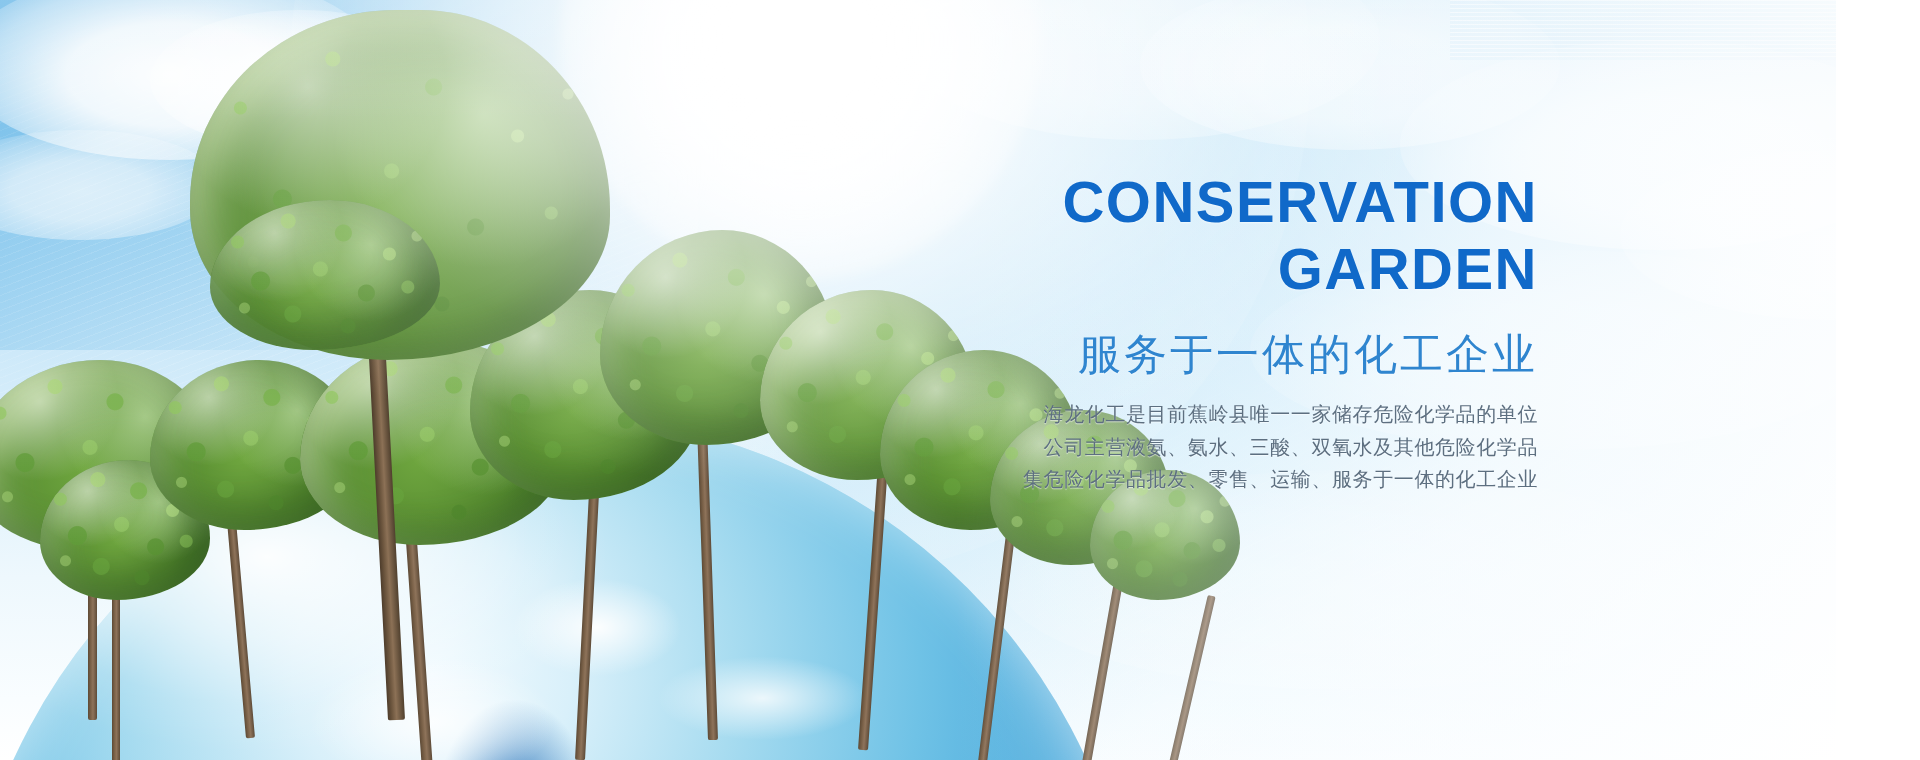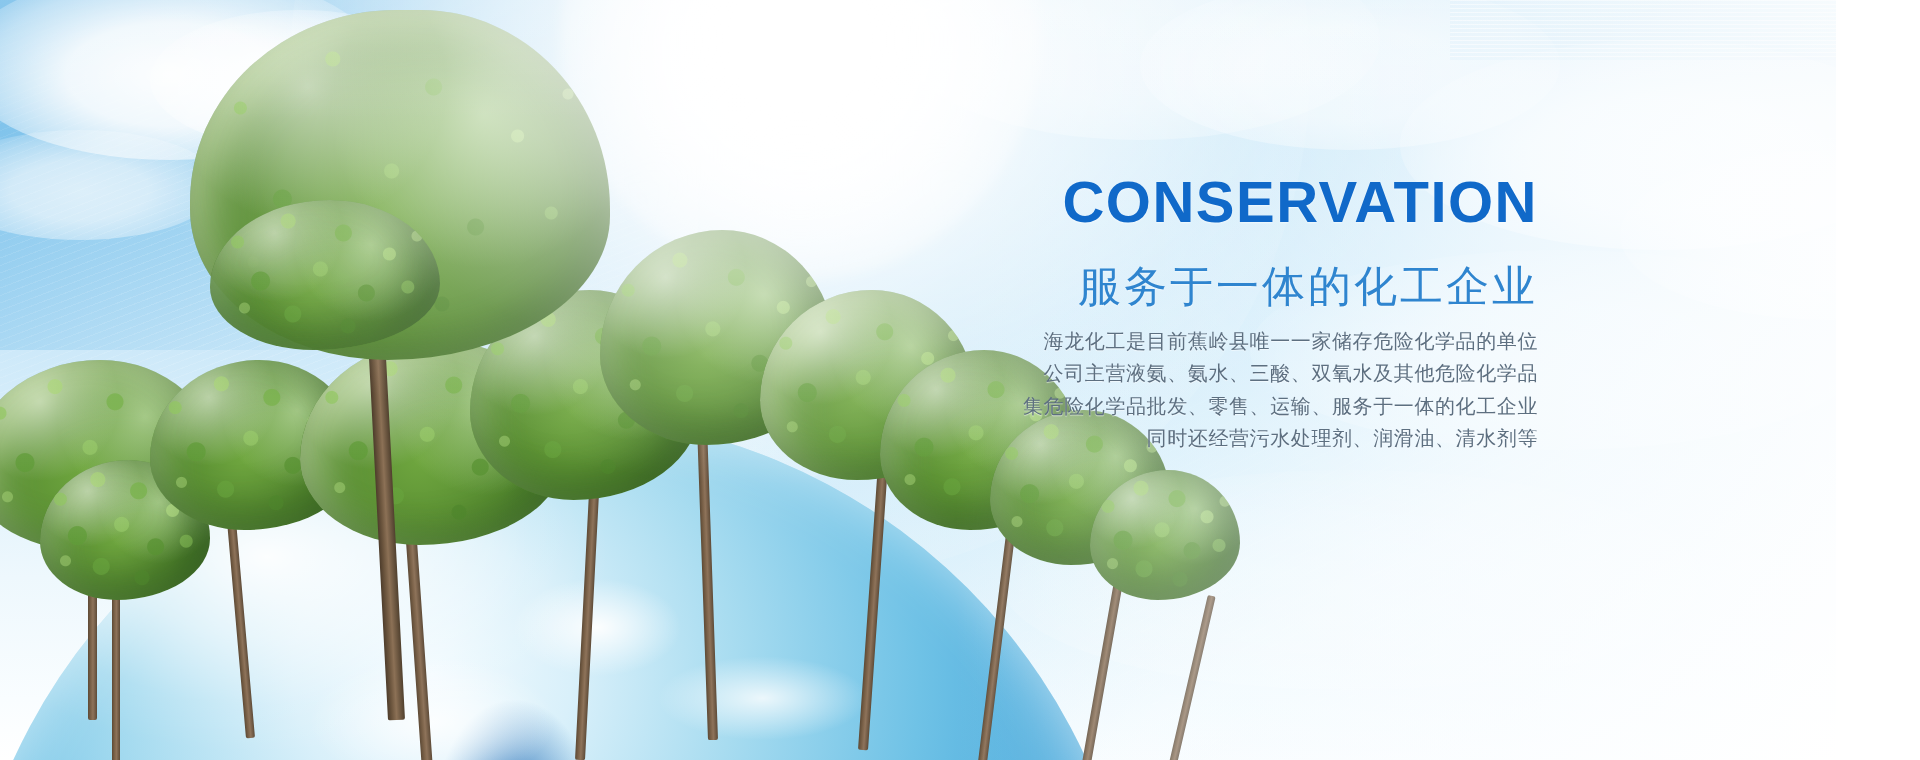--- a/index.html
+++ b/index.html
@@ -302,21 +302,21 @@
   .subhead {
     margin-top:26px;
     font-size:43px;
     font-weight:normal;
     letter-spacing:3px;
     color:#2f85cf;
     line-height:1.2;
     text-shadow:0 1px 2px rgba(255,255,255,.5);
   }
   .desc {
-    margin-top:12px;
+    margin-top:18px;
     font-size:20px;
     line-height:1.62;
     letter-spacing:.6px;
     color:#5d6f80;
     text-shadow:0 1px 1px rgba(255,255,255,.6);
   }
   .desc .line { display:block; }
 </style>
 </head>
 <body>
@@ -449,23 +449,23 @@
         <div class="leafspeck"></div>
       </div>
   </div>
 
   <div class="haze"></div>
   <div class="vignette-top"></div>
 
   <div class="copy">
     <div class="headline">
       <span class="l1">CONSERVATION</span>
+      <span class="l2">GARDEN</span>
     </div>
     <div class="subhead">服务于一体的化工企业</div>
     <div class="desc">
       <span class="line">海龙化工是目前蕉岭县唯一一家储存危险化学品的单位</span>
       <span class="line">公司主营液氨、氨水、三酸、双氧水及其他危险化学品</span>
       <span class="line">集危险化学品批发、零售、运输、服务于一体的化工企业</span>
-      <span class="line">同时还经营污水处理剂、润滑油、清水剂等</span>
     </div>
   </div>
 
 </div>
 
 </body></html>

